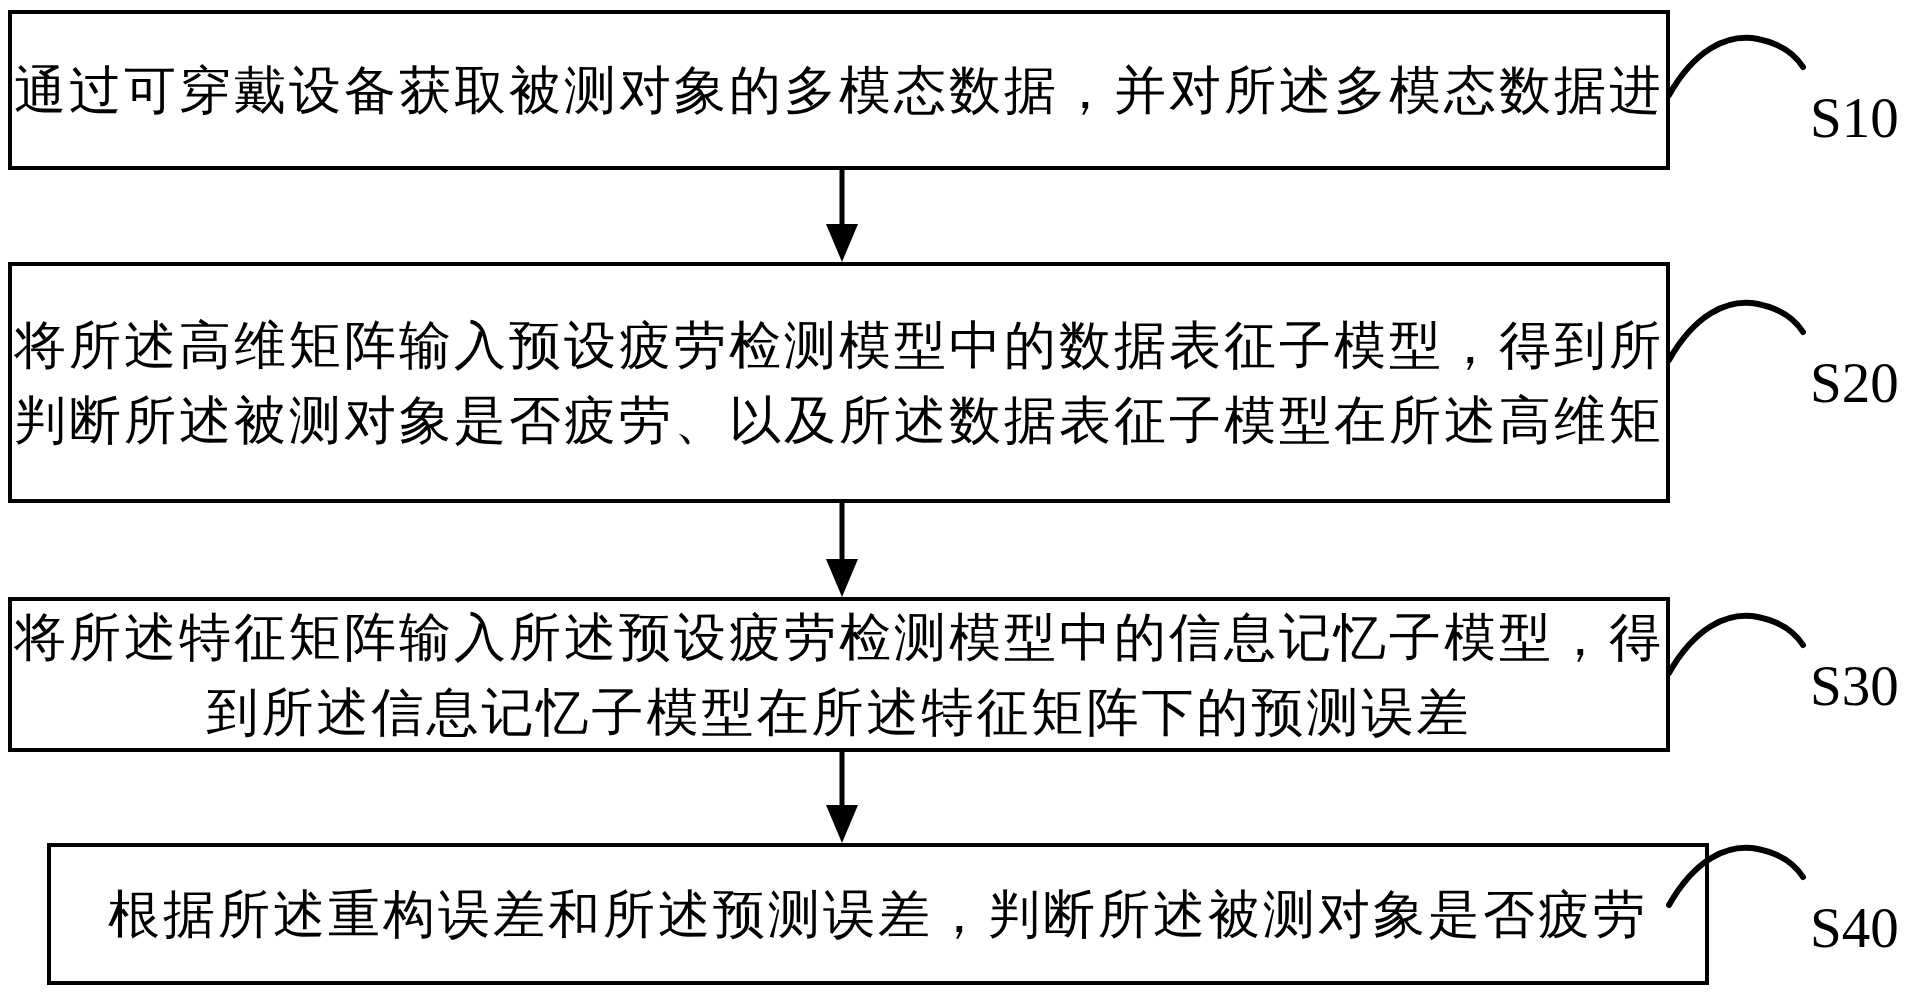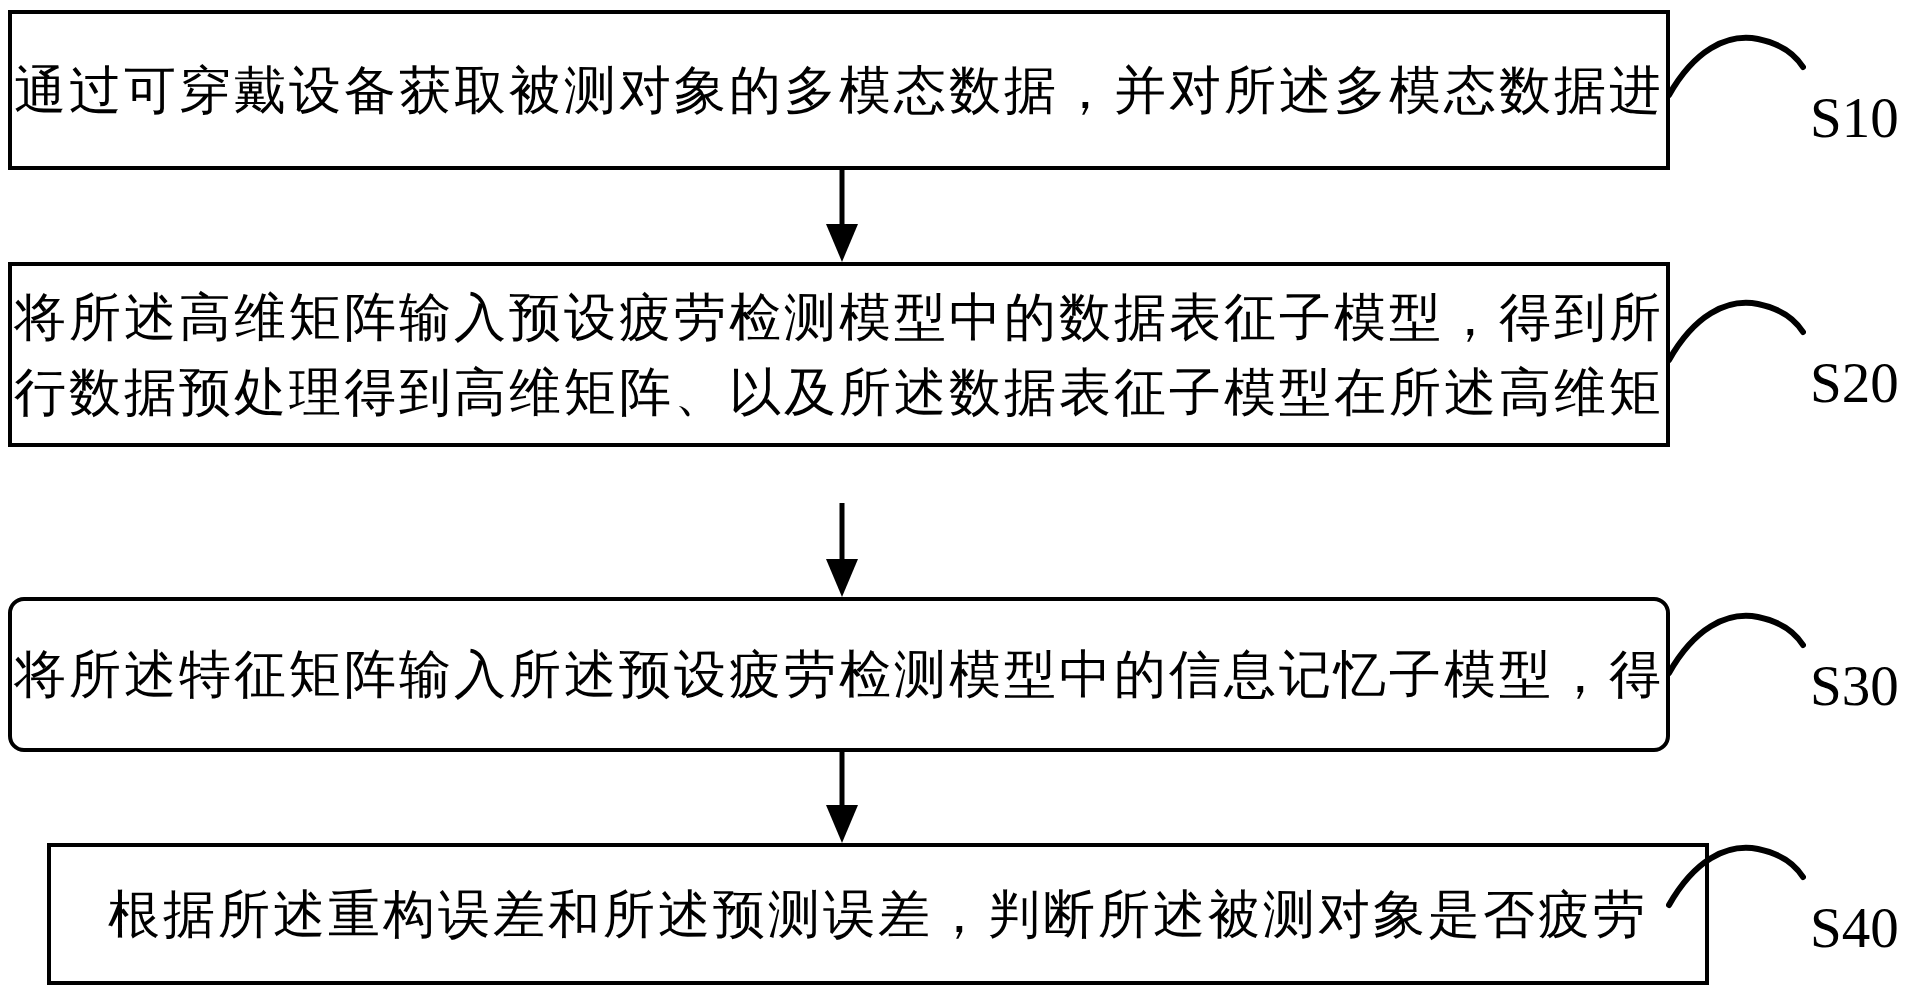--- a/index.html
+++ b/index.html
@@ -21,22 +21,22 @@
   }
   .box-line{
     font-size:52px;
     line-height:75px;
     letter-spacing:3px;
     color:#000;
     text-align:center;
     white-space:nowrap;
   }
   .b1{top:10px;height:160px;}
-  .b2{top:262px;height:185px;}
-  .b3{top:597px;height:155px;border-radius:16px;}
+  .b2{top:262px;height:241px;}
+  .b3{top:597px;height:155px;}
   .b4{top:843px;height:142px;margin-left:39px;}
   .arrow{position:absolute;left:822px;width:40px;}
   .a1{top:170px;height:92px;}
   .a2{top:503px;height:94px;}
   .a3{top:752px;height:91px;}
   .connector{position:absolute;left:1666px;width:140px;height:80px;}
   .c1{top:23px;}
   .c2{top:288px;}
   .c3{top:601px;}
   .c4{top:833px;}
@@ -63,30 +63,31 @@
     <div class="box-line">通过可穿戴设备获取被测对象的多模态数据，并对所述多模态数据进</div>
   </div>
 
   <svg class="arrow a1" viewBox="0 0 40 92" xmlns="http://www.w3.org/2000/svg">
     <line x1="20" y1="0" x2="20" y2="58" stroke="#000" stroke-width="5"></line>
     <polygon points="4,54 36,54 20,92" fill="#000"></polygon>
   </svg>
 
   <div class="step-box b2">
     <div class="box-line">将所述高维矩阵输入预设疲劳检测模型中的数据表征子模型，得到所</div>
-    <div class="box-line">行数据预处理得到高维矩阵、以及所述数据表征子模型在所述高维矩</div>
+    <div class="box-line">判断所述被测对象是否疲劳、以及所述数据表征子模型在所述高维矩</div>
   </div>
 
   <svg class="arrow a2" viewBox="0 0 40 94" xmlns="http://www.w3.org/2000/svg">
     <line x1="20" y1="0" x2="20" y2="60" stroke="#000" stroke-width="5"></line>
     <polygon points="4,56 36,56 20,94" fill="#000"></polygon>
   </svg>
 
   <div class="step-box b3">
     <div class="box-line">将所述特征矩阵输入所述预设疲劳检测模型中的信息记忆子模型，得</div>
+    <div class="box-line">到所述信息记忆子模型在所述特征矩阵下的预测误差</div>
   </div>
 
   <svg class="arrow a3" viewBox="0 0 40 91" xmlns="http://www.w3.org/2000/svg">
     <line x1="20" y1="0" x2="20" y2="57" stroke="#000" stroke-width="5"></line>
     <polygon points="4,53 36,53 20,91" fill="#000"></polygon>
   </svg>
 
   <div class="step-box b4">
     <div class="box-line">根据所述重构误差和所述预测误差，判断所述被测对象是否疲劳</div>
   </div>

